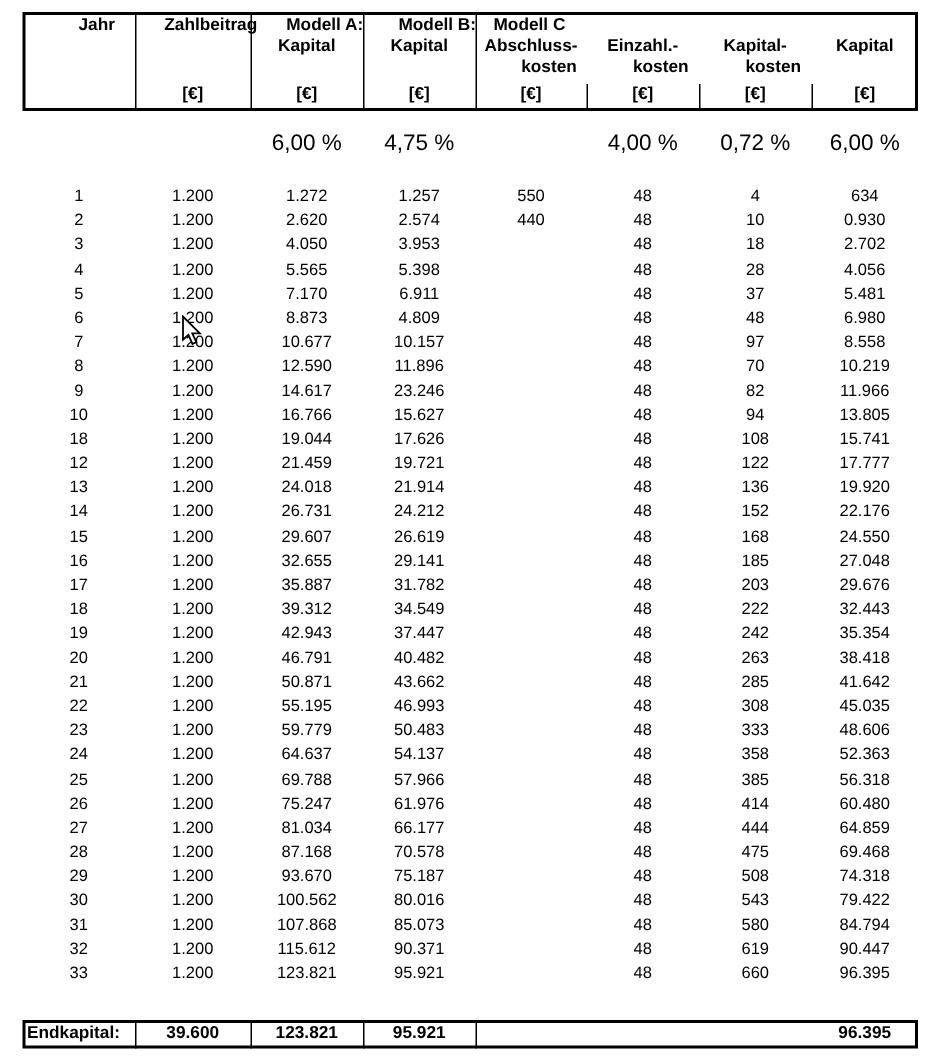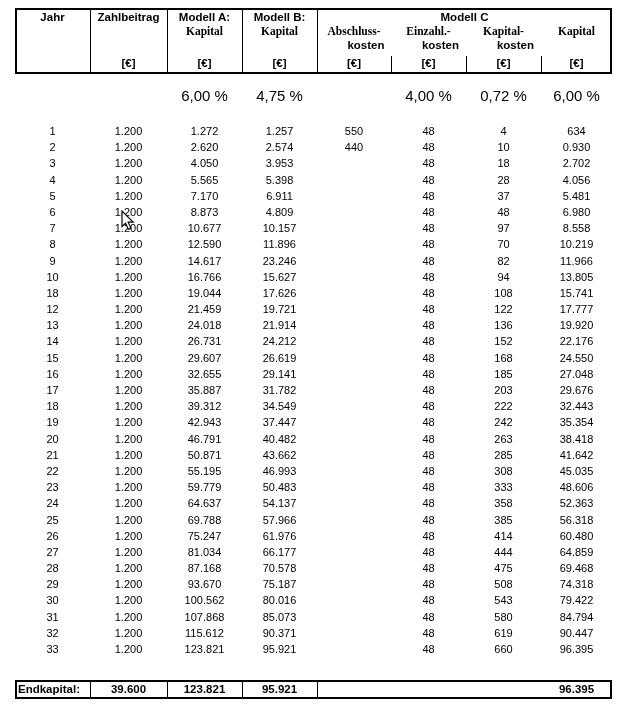--- a/index.html
+++ b/index.html
@@ -27,21 +27,21 @@
     position: absolute; inset: 0;
     border: 2px solid #000; pointer-events: none;
   }
   .vline  { position: absolute; top: 0; bottom: 0; width: 1px; background: #000; }
   .vline-short { position: absolute; top: 48px; bottom: 0; width: 1px; background: #000; }
   .hdr-line {
     position: absolute; left: 0;
     height: 14px; line-height: 14px;
     font-size: 11.5px; font-weight: bold;
   }
-  .span-group { grid-column: 5 / span 4; text-align: center; }
+  .span-group { grid-column: 5 / span 4; text-align: left; }
 
   
   #percent-row {
     position: absolute; left: 15px; top: 89px;
     height: 14px; line-height: 14px; font-size: 15px;
   }
 
   
   #table-body { position: absolute; left: 15px; top: 123px; font-size: 11px; }
   .body-row { height: 16.2px; line-height: 16.2px; }
@@ -56,29 +56,29 @@
   .footer-label { text-align: left; padding-left: 3px; }
 
   
   #cursor { position: absolute; left: 121px; top: 210px; pointer-events: none; }
 </style>
 </head>
 <body>
 
 <div id="header-box">
 
-  <div class="hdr-line grid-row" style="top:2px;">
+  <div class="hdr-line grid-row" style="top:2px;padding-left:12px;">
     <div class="cell">Jahr</div>
     <div class="cell">Zahlbeitrag</div>
     <div class="cell">Modell A:</div>
     <div class="cell">Modell B:</div>
     <div class="cell span-group">Modell C</div>
   </div>
 
-  <div class="hdr-line grid-row" style="top:16px;font-family:Liberation Serif, serif;">
+  <div class="hdr-line grid-row" style="top:16px;">
     <div class="cell"></div>
     <div class="cell"></div>
     <div class="cell">Kapital</div>
     <div class="cell">Kapital</div>
     <div class="cell">Abschluss-</div>
     <div class="cell">Einzahl.-</div>
     <div class="cell">Kapital-</div>
     <div class="cell">Kapital</div>
   </div>
 

